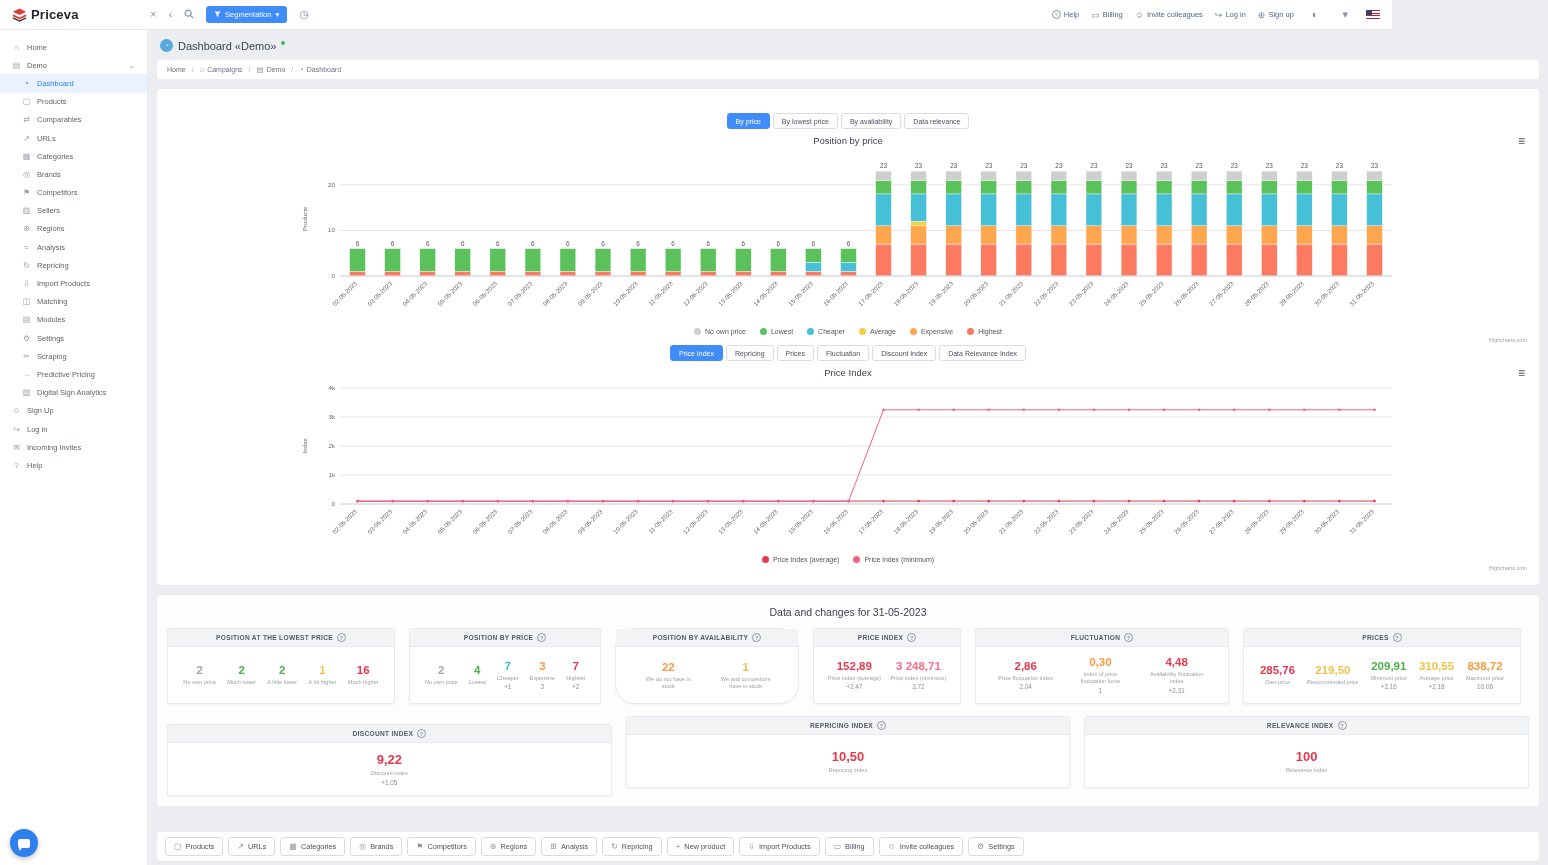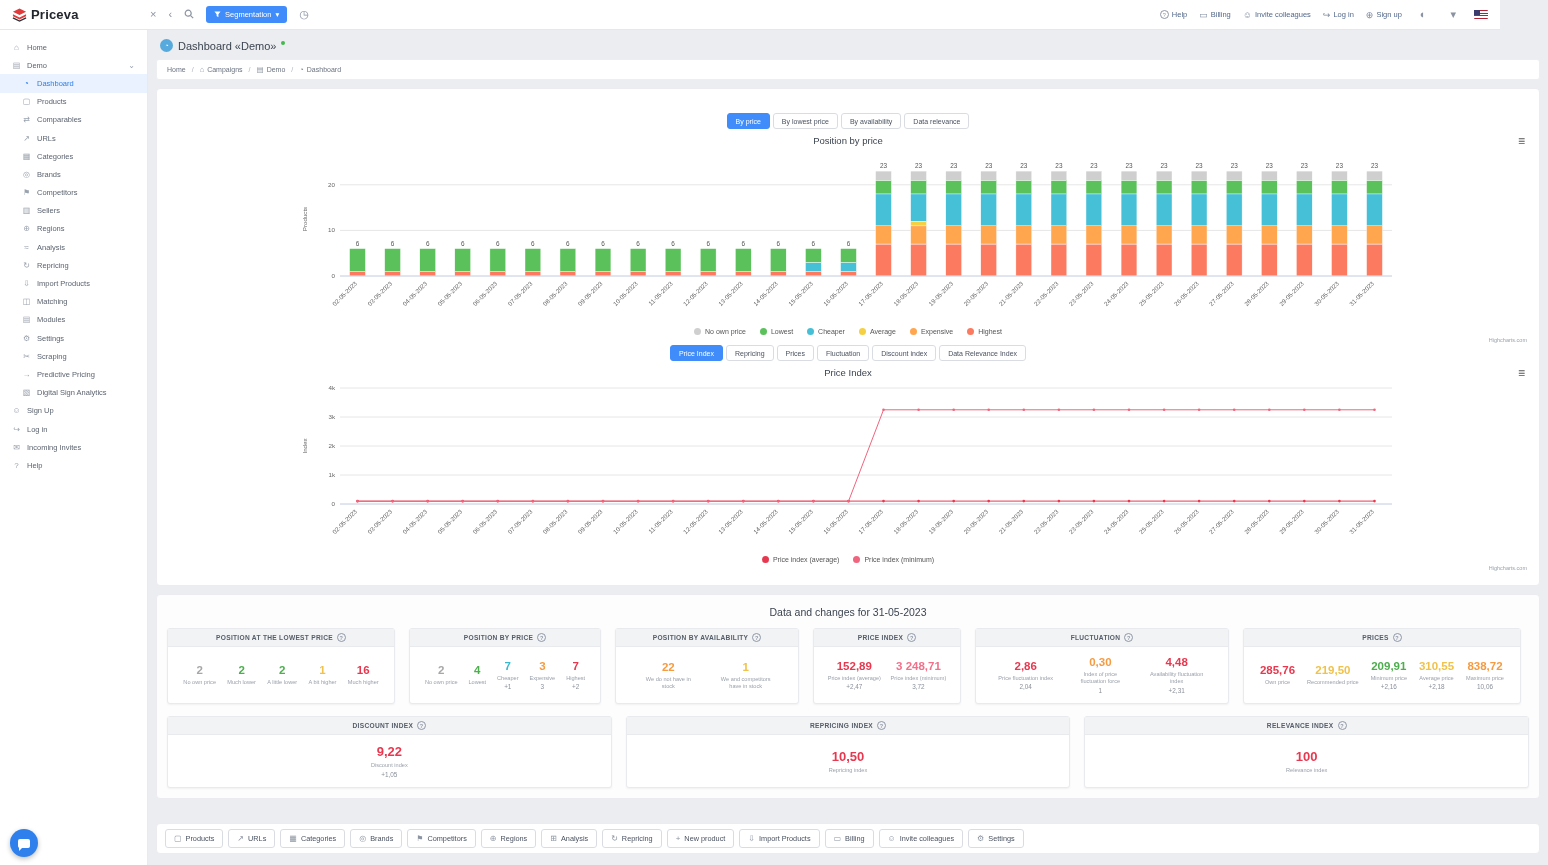--- a/index.html
+++ b/index.html
@@ -1,19 +1,19 @@
 <!DOCTYPE html>
 <html><head>
 <meta charset="utf-8">
 <style>
 *{box-sizing:border-box;margin:0;padding:0}
 html,body{width:1548px;height:865px}
 body{font-family:"Liberation Sans",sans-serif;background:#ebedf0;color:#333;overflow:hidden;position:relative;font-size:8px}
 
-.topbar{position:absolute;top:0;left:0;width:1500px;height:30px;background:#fff;border-bottom:1px solid #e4e7eb;display:flex;align-items:center;padding:0 12px;z-index:20}
+.topbar{position:absolute;top:0;left:0;width:1392px;height:30px;background:#fff;border-bottom:1px solid #e4e7eb;display:flex;align-items:center;padding:0 12px;z-index:20}
 .logo{display:flex;align-items:center;gap:4px;width:132px;cursor:pointer}
 .logo-text{font-size:13px;font-weight:bold;color:#22262e;letter-spacing:.2px}
 .tb-icon{color:#8a93a2;font-size:11px;margin:0 6px;cursor:pointer;line-height:1}
 .seg-btn{display:flex;align-items:center;gap:4px;background:#3f8cfa;color:#fff;border:none;border-radius:3px;font-size:7.5px;padding:4px 8px;margin:0 6px;font-family:inherit;cursor:pointer}
 .tb-right{margin-left:auto;display:flex;align-items:center;gap:12px}
 .tb-link{display:flex;align-items:center;gap:3px;color:#53688a;font-size:7.5px;cursor:pointer;white-space:nowrap}
 .tb-link .gl{color:#7f8ca0;font-size:9px}
 .circ-q{display:inline-flex;width:9px;height:9px;border:1px solid #8f98a6;border-radius:50%;align-items:center;justify-content:center;font-size:5.5px;color:#8f98a6;flex:0 0 auto}
 .flag{width:14px;height:9px;border-radius:1px;position:relative;flex:0 0 auto;cursor:pointer;
 background:linear-gradient(#b22234 0 14%,#fff 14% 28%,#b22234 28% 42%,#fff 42% 56%,#b22234 56% 70%,#fff 70% 84%,#b22234 84%)}
@@ -667,21 +667,21 @@
               <div class="lbl">Expensive</div>
               <div class="sub">3</div>
             </div>
             <div class="metric">
               <div class="val" style="color: rgb(232, 56, 79);">7</div>
               <div class="lbl">Highest</div>
               <div class="sub">+2</div>
             </div>
           </div>
         </div>
-        <div class="sum-card" style="flex: 0 0 184px;">
+        <div class="sum-card" style="flex: 0 0 184px; border-radius: 20px;">
           <div class="sum-head">
             <span>POSITION BY AVAILABILITY</span>
             <span class="circ-q">?</span>
           </div>
           <div class="sum-body">
             <div class="metric">
               <div class="val" style="color: rgb(245, 155, 66);">22</div>
               <div class="lbl">We do not have in stock</div>
             </div>
             <div class="metric">
@@ -757,21 +757,21 @@
             </div>
             <div class="metric">
               <div class="val" style="color: rgb(245, 155, 66);">838,72</div>
               <div class="lbl">Maximum price</div>
               <div class="sub">10,06</div>
             </div>
           </div>
         </div>
       </div>
     <div class="sum-row sum-row2" id="sumrow2">
-        <div class="sum-card" style="flex: 1 1 0%;">
+        <div class="sum-card" style="flex: 1 1 0%; margin-top: 8px;">
           <div class="sum-head">
             <span>DISCOUNT INDEX</span>
             <span class="circ-q">?</span>
           </div>
           <div class="sum-body">
             <div class="metric">
               <div class="val" style="color: rgb(232, 56, 79);">9,22</div>
               <div class="lbl">Discount index</div>
               <div class="sub">+1,05</div>
             </div>

